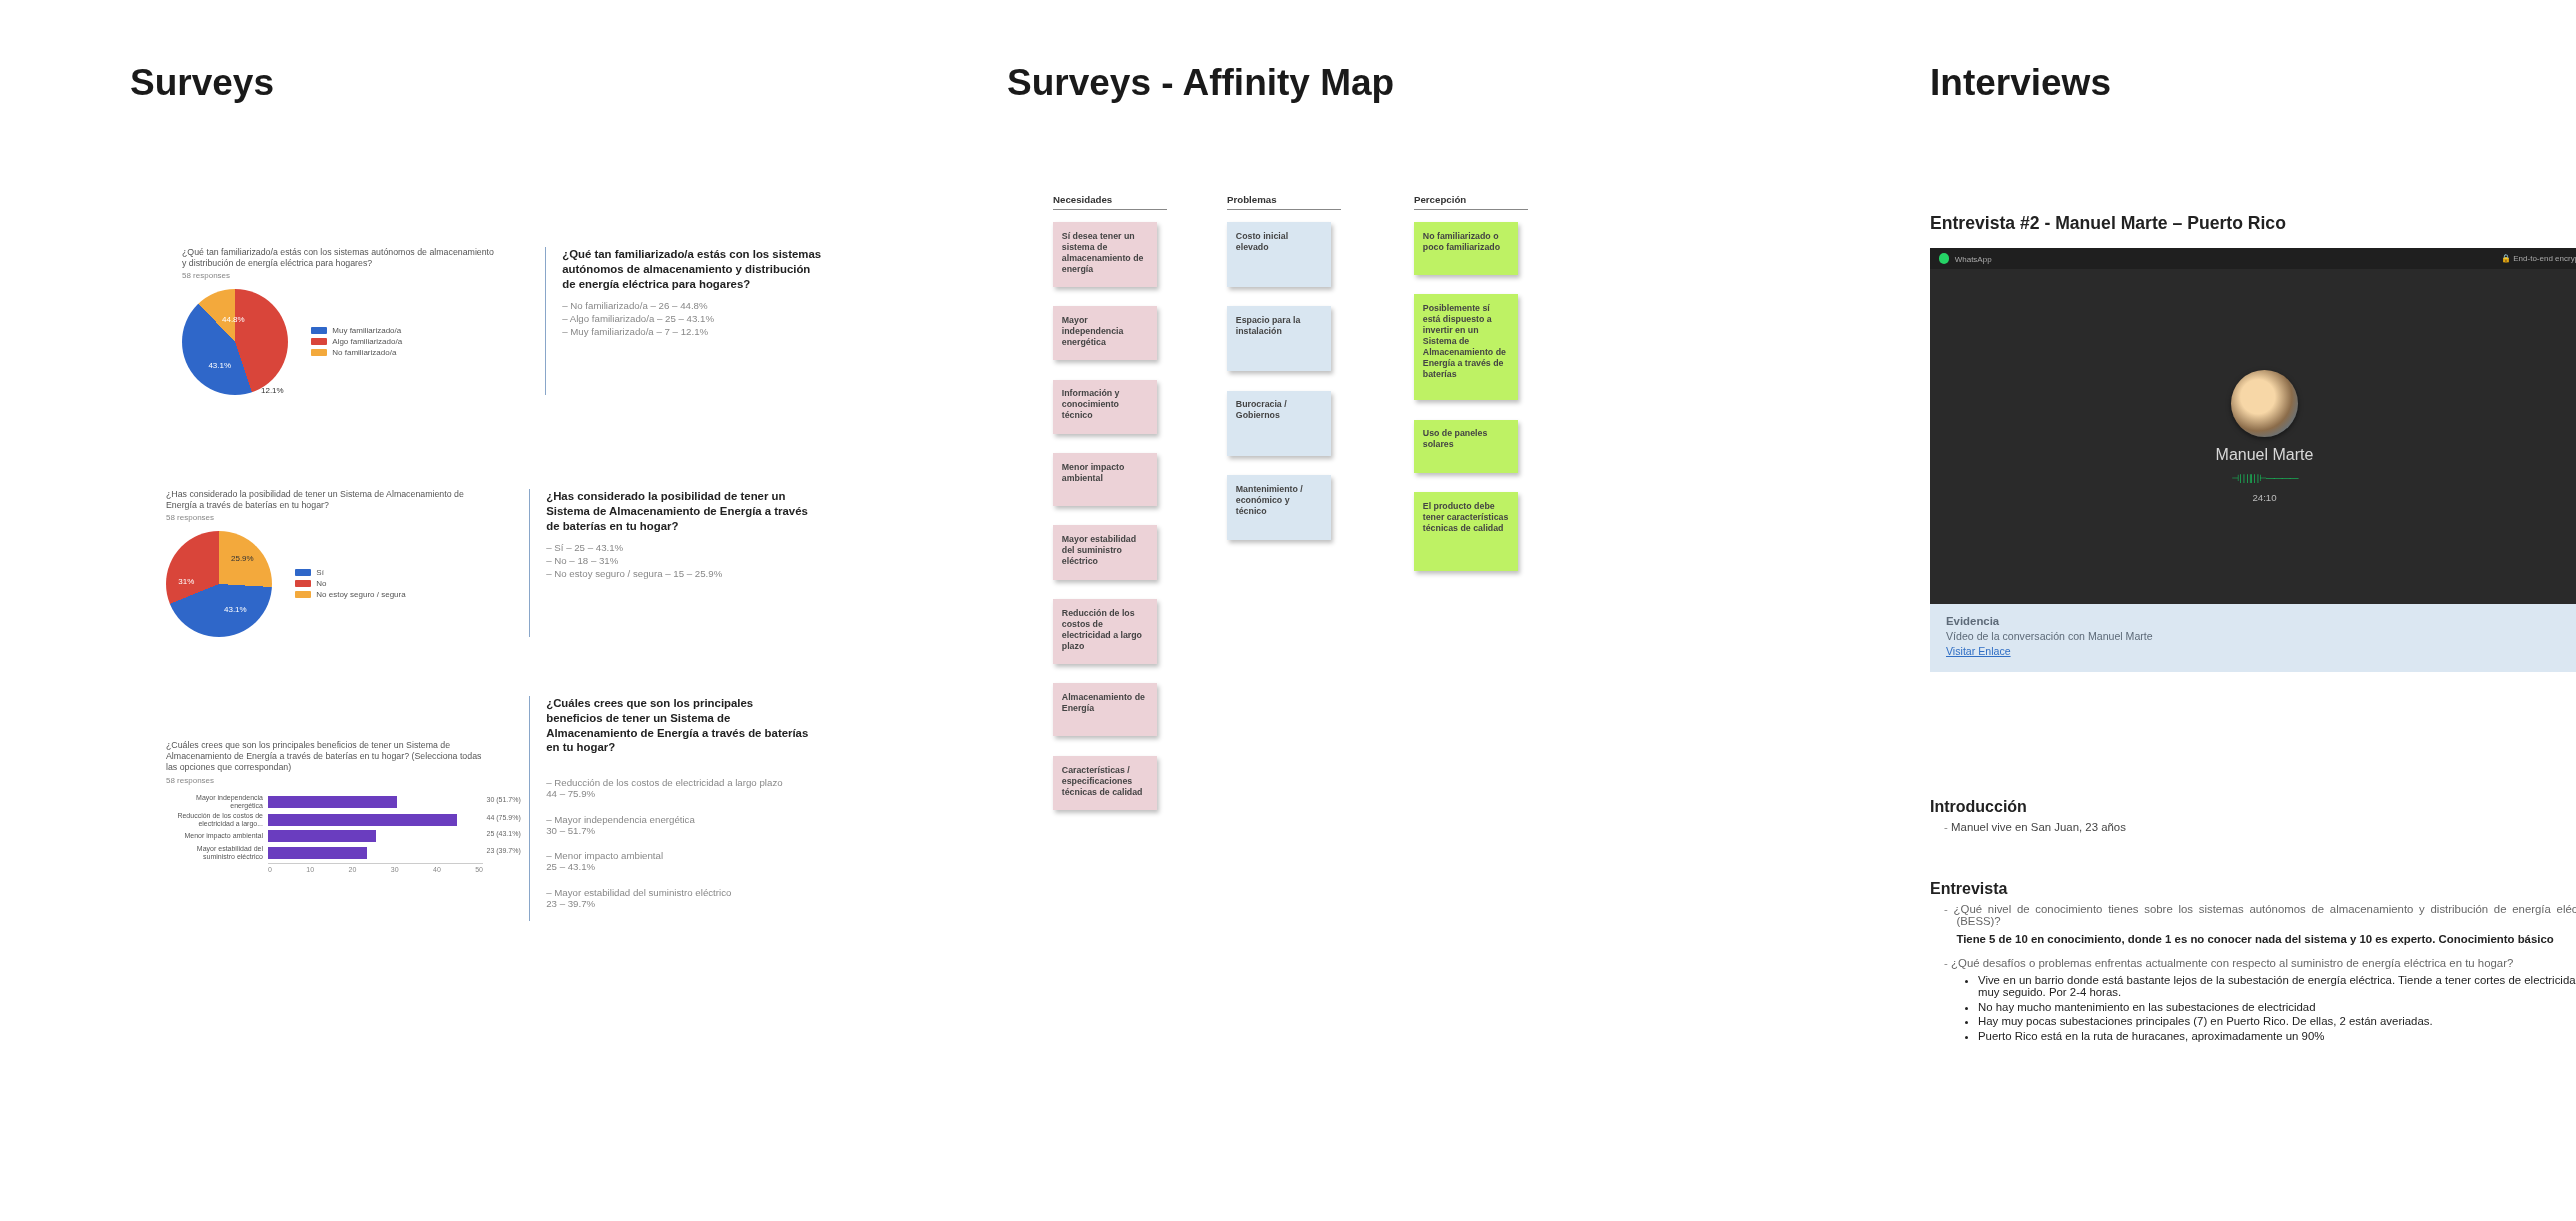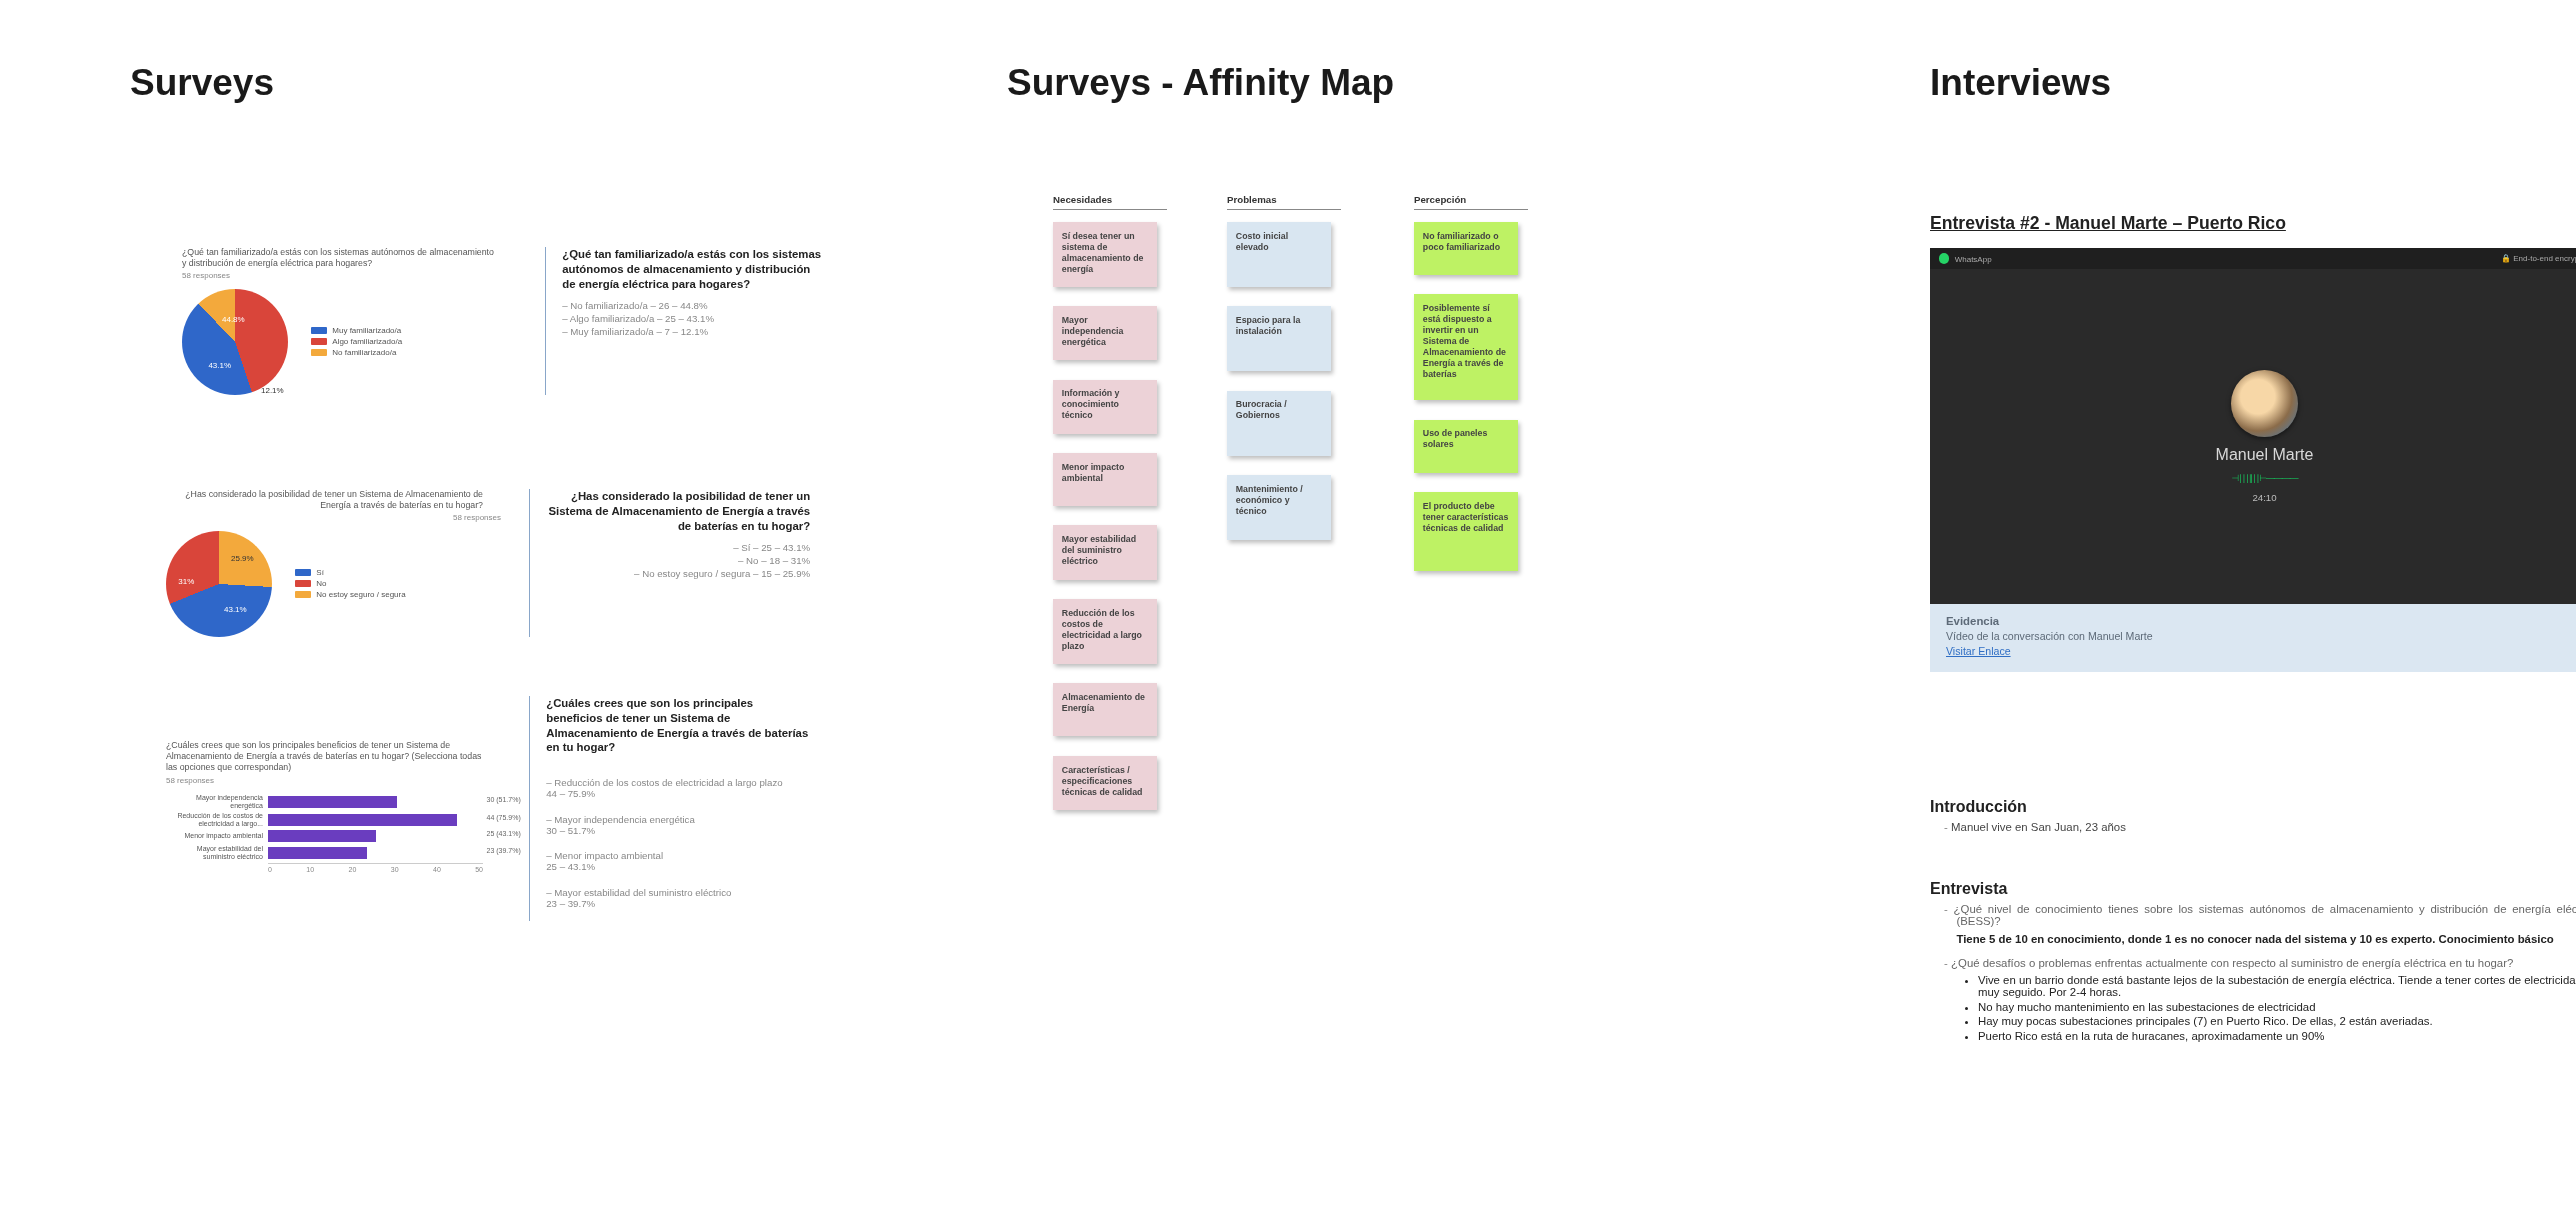--- a/index.html
+++ b/index.html
@@ -95,21 +95,21 @@
     <div class="pane-right">
       <div class="q">¿Qué tan familiarizado/a estás con los sistemas autónomos de almacenamiento y distribución de energía eléctrica para hogares?</div>
       <div class="bullets">
         <div>No familiarizado/a – 26 – 44.8%</div>
         <div>Algo familiarizado/a – 25 – 43.1%</div>
         <div>Muy familiarizado/a – 7 – 12.1%</div>
       </div>
     </div>
   </div>
 
-  <div class="survey-block" style="left:166px; top:489px; display:flex; gap:17.6px;text-align:right;">
+  <div class="survey-block" style="left:166px; top:489px; display:flex; gap:17.6px;">
     <div style="width:335px;">
       <div class="chart-mini-title">¿Has considerado la posibilidad de tener un Sistema de Almacenamiento de Energía a través de baterías en tu hogar?</div>
       <div style="font-size:8px;color:#888;margin-top:1.8px;">58 responses</div>
       <div style="display:flex;align-items:center;gap:23px;margin-top:8.8px;">
         <div class="pie" style="background:conic-gradient(#f3a93c 0 25.9%, #2f67c9 25.9% 68.9%, #d9453a 68.9% 100%);">
           <span class="pie-label" style="left:65px;top:23px;color:#333;">25.9%</span>
           <span class="pie-label" style="left:58px;top:74px;">43.1%</span>
           <span class="pie-label" style="left:12.3px;top:46px;">31%</span>
         </div>
         <div class="legend">
@@ -219,21 +219,21 @@
     <div class="note blue" style="min-height:65px;">Mantenimiento / económico y técnico</div>
   </div>
   <div class="affinity-col" style="left:1414px; top:194px;">
     <div class="col-head">Percepción</div>
     <div class="note grey">No familiarizado o poco familiarizado</div>
     <div class="note grey" style="min-height:106px;">Posiblemente sí está dispuesto a invertir en un Sistema de Almacenamiento de Energía a través de baterías</div>
     <div class="note grey">Uso de paneles solares</div>
     <div class="note grey" style="min-height:79px;">El producto debe tener características técnicas de calidad</div>
   </div>
 
-  <div class="int-title" style="left:1930px; top:213px;text-decoration:underline;">Entrevista #2 - Manuel Marte – Puerto Rico</div>
+  <div class="int-title" style="left:1930px; top:213px;">Entrevista #2 - Manuel Marte – Puerto Rico</div>
 
   <div class="whatsapp" style="left:1930px; top:248px;">
     <div class="wa-header">
       <span style="display:flex;align-items:flex-end;gap:5.3px;">
           <span style="display:inline-block;width:10.6px;height:10.6px;border-radius:50%;background:#25d366;"></span>
           <span>WhatsApp</span>
         </span>
       <span>🔒 End-to-end encrypted</span>
     </div>
     <div class="wa-body">

